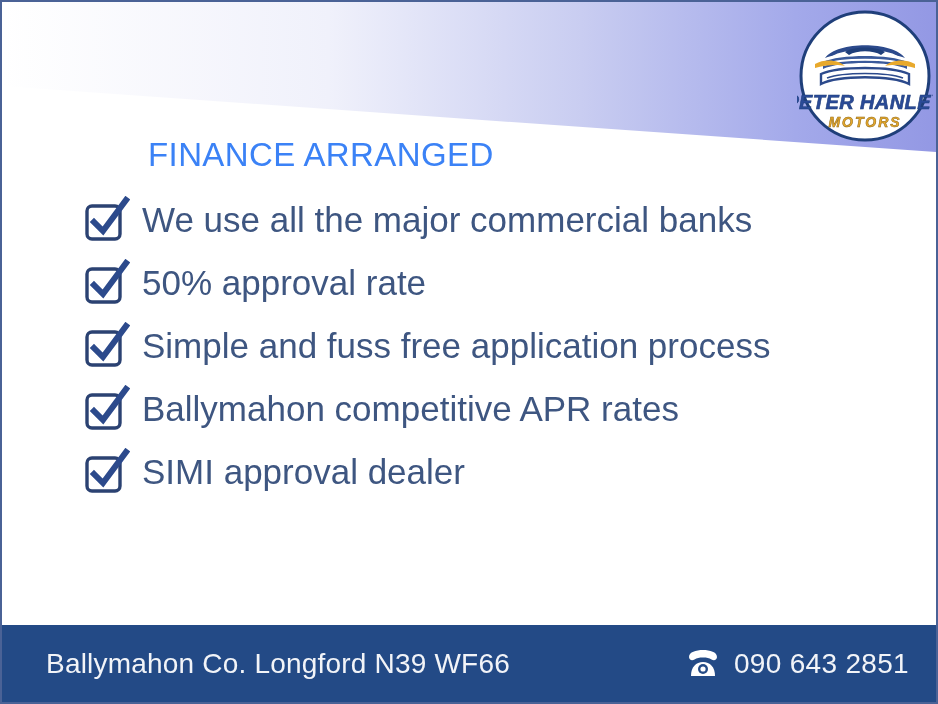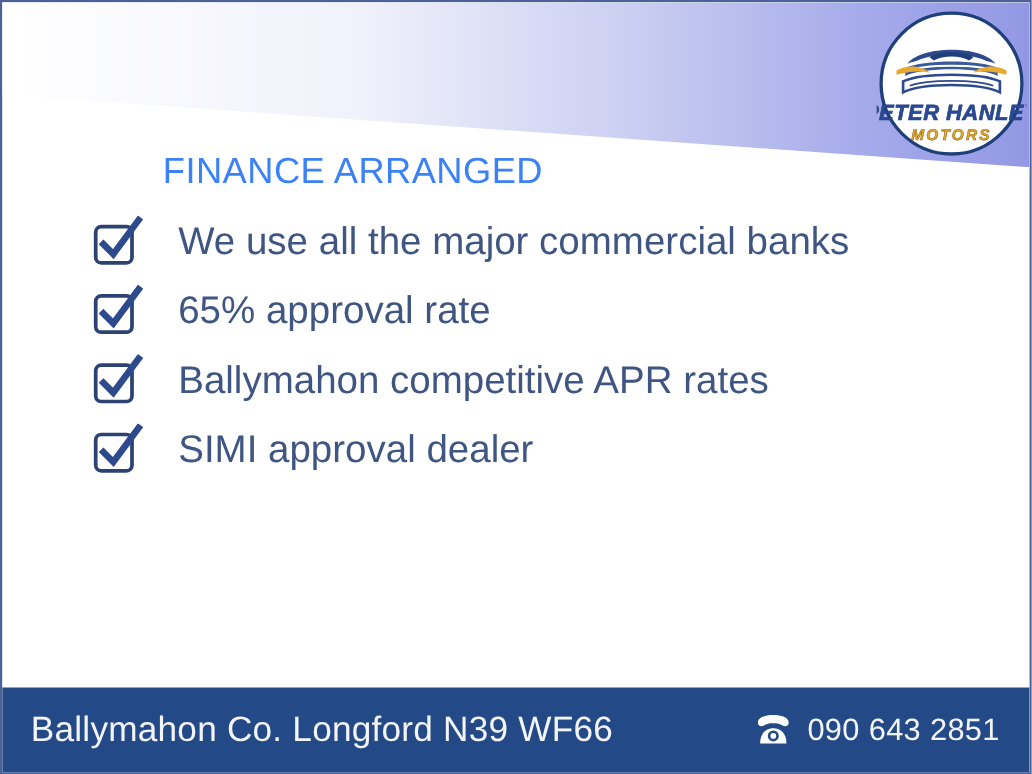--- a/index.html
+++ b/index.html
@@ -59,21 +59,20 @@
   .bullets {
     position: absolute;
     top: 186px;
     left: 80px;
     width: 820px;
   }
   .bullet-row {
     display: flex;
     align-items: center;
     height: 63px;
-    gap: 20px;
   }
   .check-icon {
     flex: 0 0 auto;
     width: 48px;
     height: 48px;
     margin-right: 12px;
     position: relative;
   }
   .check-icon svg { display: block; }
   .bullet-label {
@@ -91,22 +90,22 @@
     bottom: 0;
     width: 934px;
     height: 77px;
     background: #254786;
     background: #234a86;
     display: flex;
     align-items: center;
   }
   .footer-address {
     position: absolute;
-    left: 26px;
-    font-size: 32px;
+    left: 44px;
+    font-size: 28px;
     color: #f2f4f8;
     white-space: nowrap;
     letter-spacing: 0.2px;
   }
   .footer-phone-group {
     position: absolute;
     left: 684px;
     display: flex;
     align-items: center;
   }
@@ -185,24 +184,33 @@
       <span class="bullet-label">We use all the major commercial banks</span>
     </div>
 
     <div class="bullet-row">
       <span class="check-icon">
         <svg width="48" height="48" viewBox="0 0 48 48" xmlns="http://www.w3.org/2000/svg">
           <rect x="5" y="10" width="33" height="33" rx="5" ry="5" fill="none" stroke="#2b4272" stroke-width="3.4"></rect>
           <path d="M12 26 L21 35 L44 4" fill="none" stroke="#2c4a8c" stroke-width="6" stroke-linecap="square" stroke-linejoin="miter"></path>
         </svg>
       </span>
-      <span class="bullet-label">65% approval rate</span>
-    </div>
-
-
+      <span class="bullet-label">50% approval rate</span>
+    </div>
+
+
+    <div class="bullet-row">
+      <span class="check-icon">
+        <svg width="48" height="48" viewBox="0 0 48 48" xmlns="http://www.w3.org/2000/svg">
+          <rect x="5" y="10" width="33" height="33" rx="5" ry="5" fill="none" stroke="#2b4272" stroke-width="3.4"></rect>
+          <path d="M12 26 L21 35 L44 4" fill="none" stroke="#2c4a8c" stroke-width="6" stroke-linecap="square" stroke-linejoin="miter"></path>
+        </svg>
+      </span>
+      <span class="bullet-label">Simple and fuss free application process</span>
+    </div>
 
     <div class="bullet-row">
       <span class="check-icon">
         <svg width="48" height="48" viewBox="0 0 48 48" xmlns="http://www.w3.org/2000/svg">
           <rect x="5" y="10" width="33" height="33" rx="5" ry="5" fill="none" stroke="#2b4272" stroke-width="3.4"></rect>
           <path d="M12 26 L21 35 L44 4" fill="none" stroke="#2c4a8c" stroke-width="6" stroke-linecap="square" stroke-linejoin="miter"></path>
         </svg>
       </span>
       <span class="bullet-label">Ballymahon competitive APR rates</span>
     </div>

